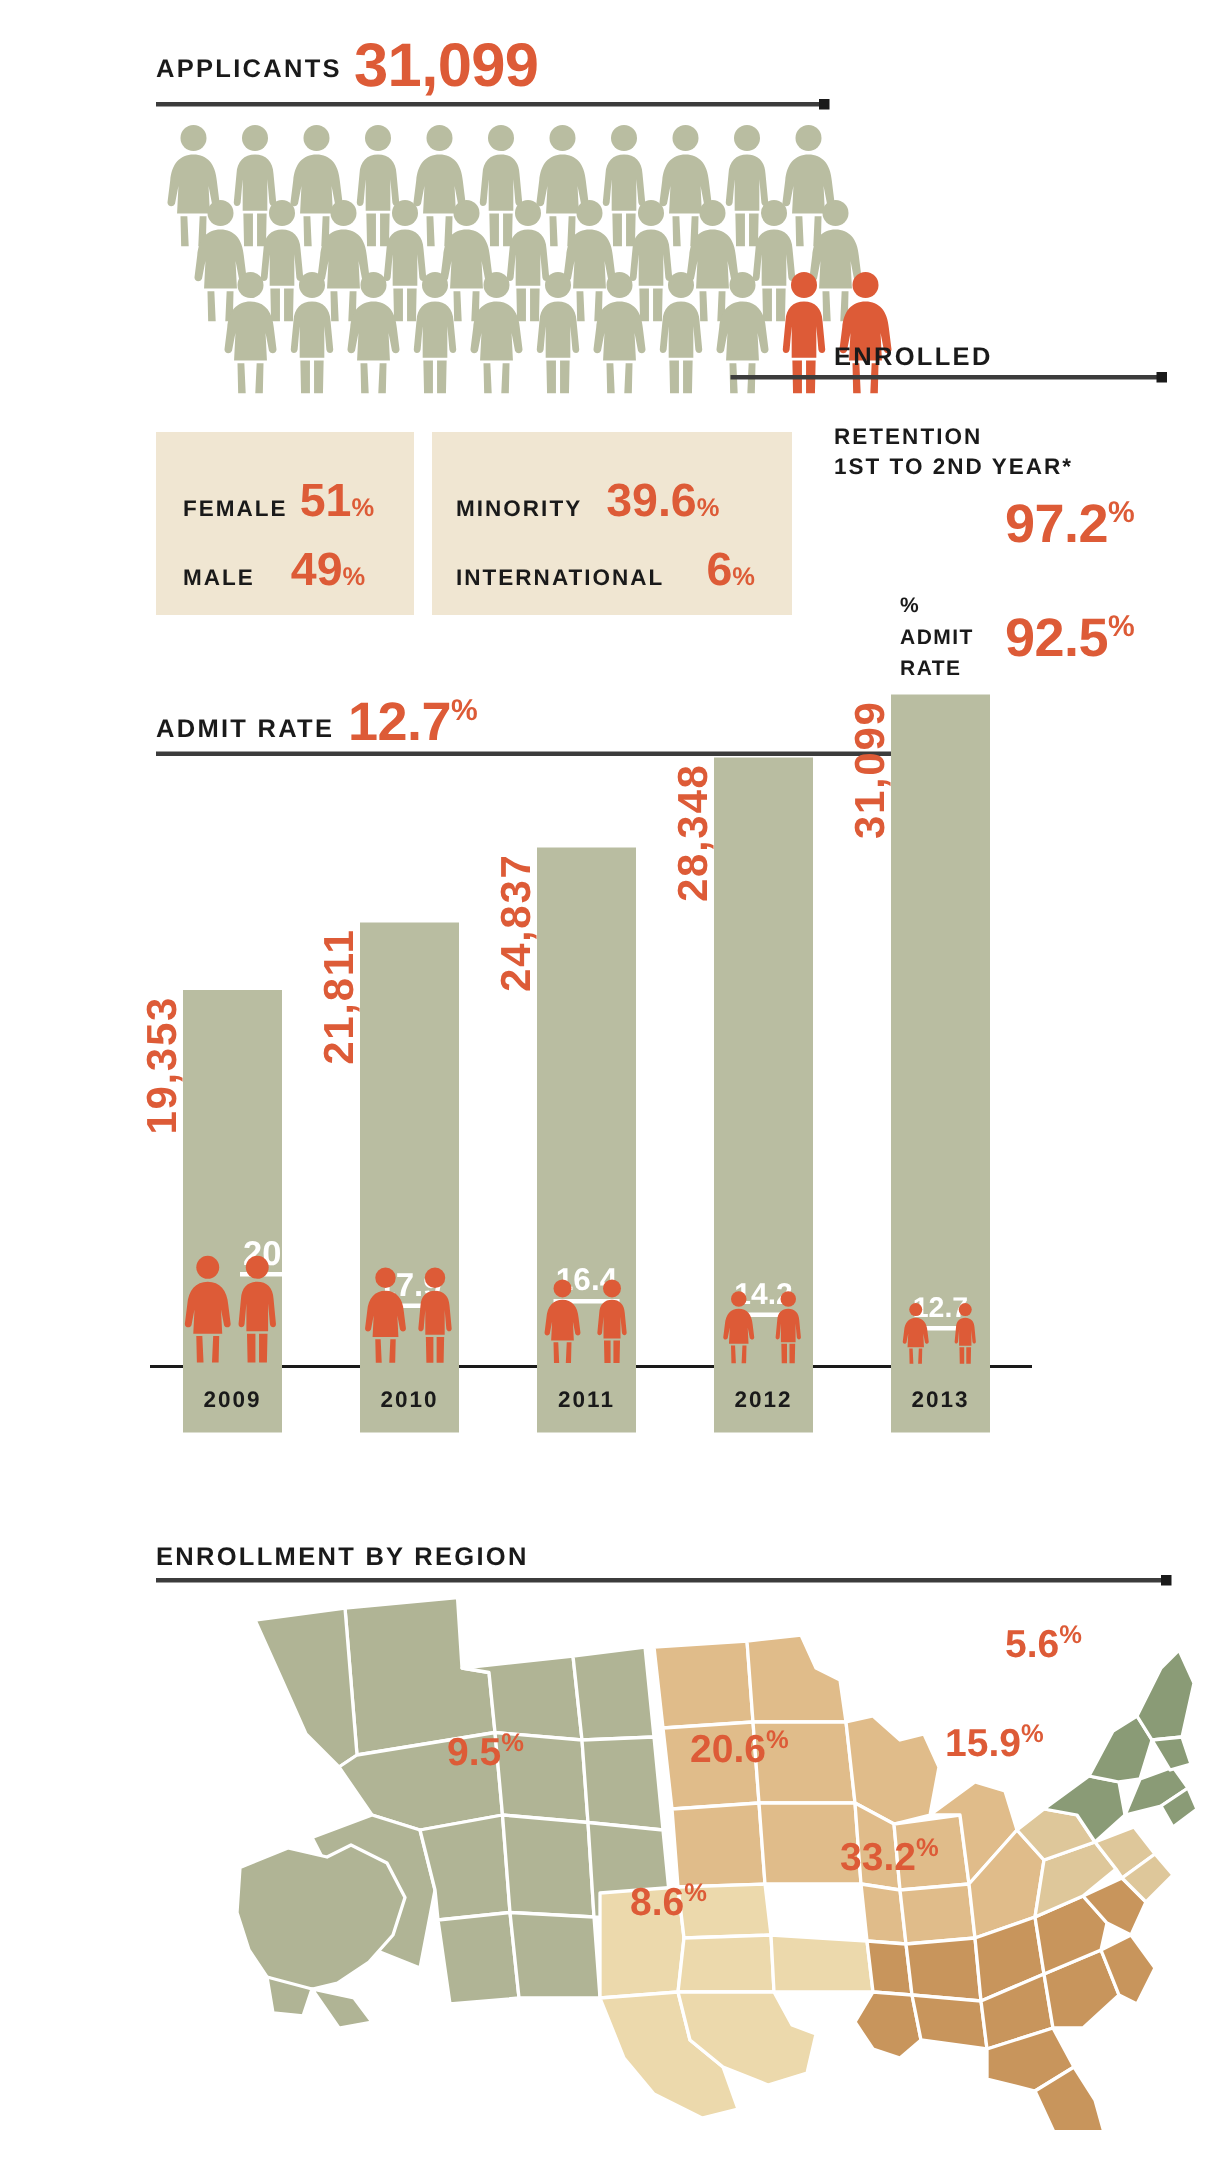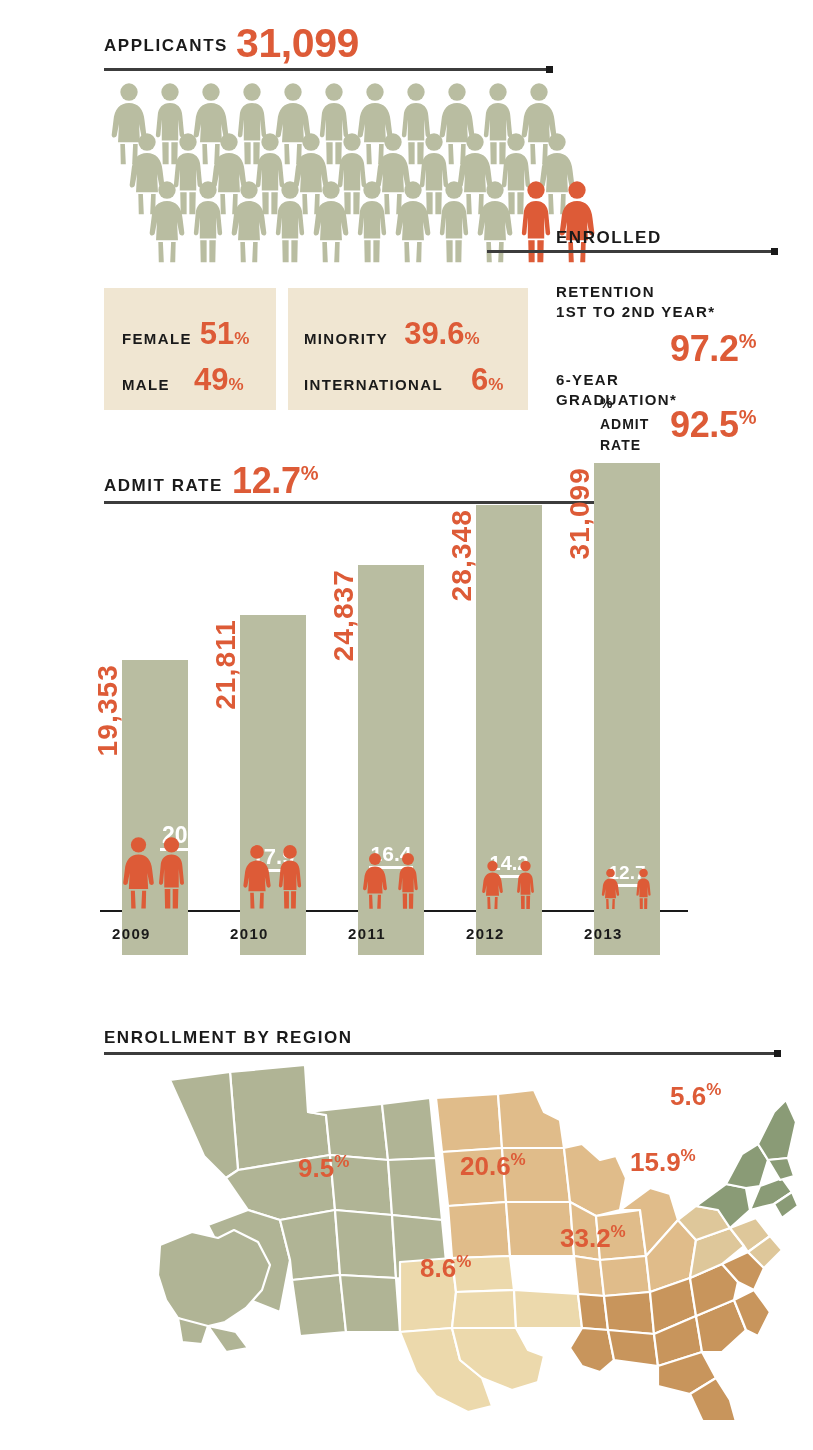--- a/index.html
+++ b/index.html
@@ -93,21 +93,21 @@
     display: inline-block;
     padding: 0 2px 1px 2px;
     line-height: 1.05;
   }
   .icons { position: absolute; display: flex; align-items: flex-end; }
   #axis { position: absolute; left: 0px; top: 455px; width: 588px; height: 2px; background: #1a1a1a; }
   .yearlbl {
     position: absolute;
     font-size: 15px; font-weight: 700;
     color: #1a1a1a; letter-spacing: 0.09em;
-    text-align: left;
+    text-align: center;
   }
   #rate-axis-label {
     position: absolute; left: 600px; top: 393px;
     font-size: 14px; font-weight: 700; color: #1a1a1a;
     letter-spacing: 0.07em; line-height: 1.5;
   }
 
   
   #region-label { position: absolute; left: 104px; top: 1028px; font-size: 17px; }
   #rule-region { left: 104px; top: 1052px; width: 676px; }
@@ -365,24 +365,20 @@
   </div>
 
   <div class="lbl" id="ret-title">
     <span>RETENTION</span><br>
     <span>1ST TO 2ND YEAR*</span>
   </div>
   <div class="num" id="ret-value">
     <span>97.2</span><span class="pct-sup">%</span>
   </div>
 
-  <div class="lbl" id="grad-title">
-    <span>6-YEAR</span><br>
-    <span>GRADUATION*</span>
-  </div>
   <div class="num" id="grad-value">
     <span>92.5</span><span class="pct-sup">%</span>
   </div>
 
   <div class="lbl" id="admit-label">ADMIT RATE</div>
   <div class="num" id="admit-value">
     <span>12.7</span><span class="pct-sup">%</span>
   </div>
   <div class="rule" id="rule-admit"></div>
 

